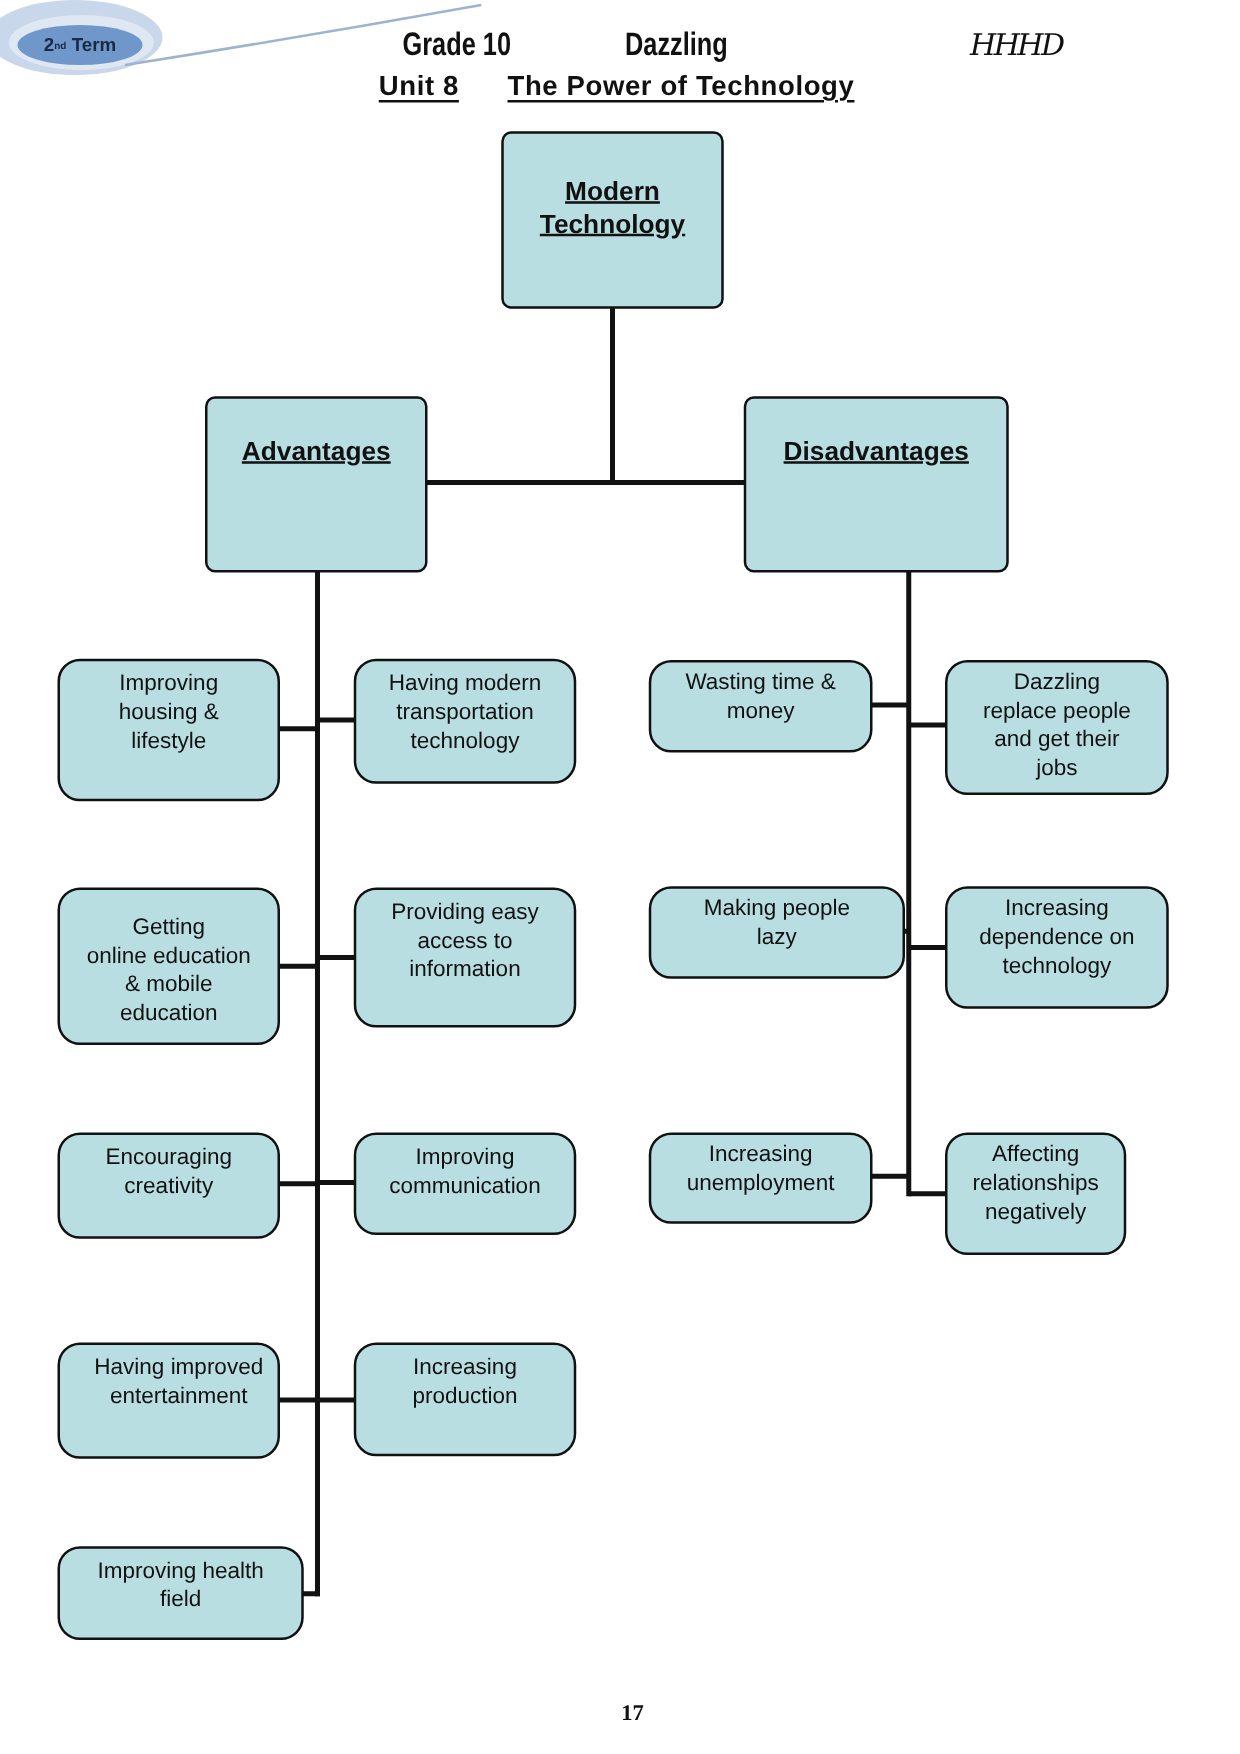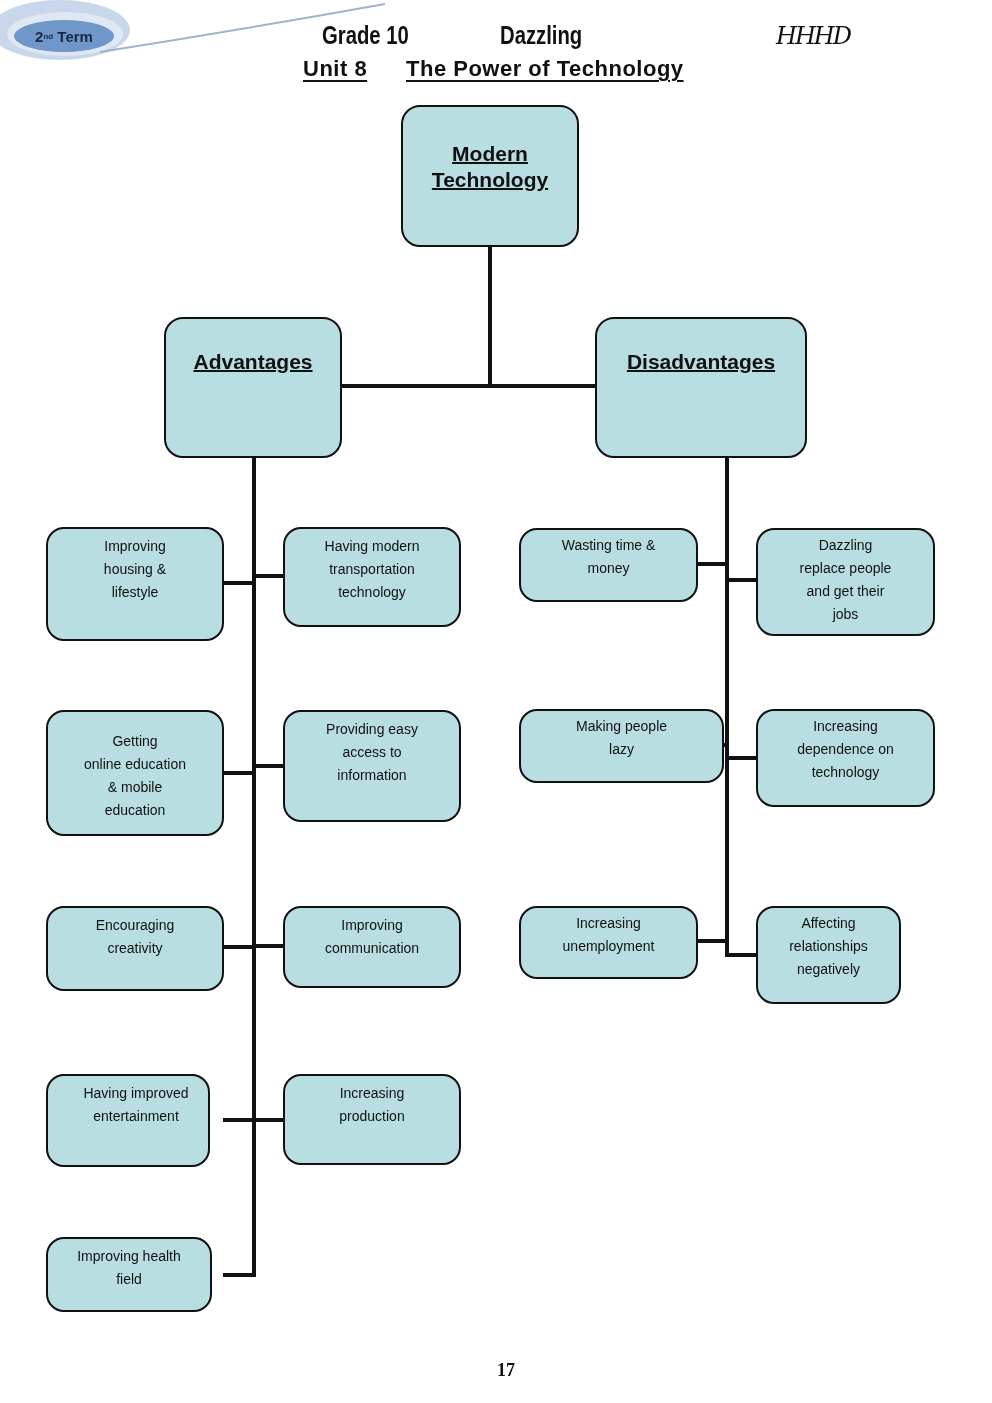--- a/index.html
+++ b/index.html
@@ -16,22 +16,22 @@
   .hdr-cond { font-family: "Liberation Sans Narrow", "Liberation Sans", sans-serif; font-weight: bold;
               font-size: 26px; transform: scaleX(0.78); transform-origin: left top; color: #111; }
   .unit-title { font-weight: 900; font-size: 22px; letter-spacing: 0.5px; text-decoration: underline;
                 text-decoration-thickness: 2px; text-underline-offset: 4px; }
   .signature { font-family: "DejaVu Serif", serif; font-style: italic; font-size: 24px; letter-spacing: -2px; }
   .page-num { font-family: "Liberation Serif", serif; font-weight: bold; font-size: 18px; }
 
   
   .box { position: absolute; background: #b9dee2; border: 2px solid #111; box-sizing: border-box;
          border-radius: 18px; display: flex; flex-direction: column; align-items: center;
-         text-align: center; font-size: 14px; line-height: 23px; padding: 6px 4px 0 4px; color: #111; }
-  .box.big { border-radius: 19px; font-weight: bold; font-size: 21px; line-height: 26px; padding-top: 34px; }
+         text-align: center; font-size: 18px; line-height: 23px; padding: 6px 4px 0 4px; color: #111; }
+  .box.big { border-radius: 8px; font-weight: bold; font-size: 21px; line-height: 26px; padding-top: 34px; }
   .box.big span { text-decoration: underline; text-decoration-thickness: 2px; }
   .box.cat { padding-top: 30px; }
   .box .lbl { white-space: pre-line; }
 
   .line { position: absolute; background: #111; }
 </style>
 </head>
 <body>
 
 <svg class="term-swoosh" viewBox="0 0 400 70">
@@ -92,25 +92,25 @@
 <div class="box" style="left:46px; top:710px; width:178px; height:126px; padding-top:5px;justify-content:center;">
   <span class="lbl">Getting
 online education
 &amp; mobile
 education</span>
 </div>
 <div class="box" style="left:46px; top:906px; width:178px; height:85px;">
   <span class="lbl">Encouraging
 creativity</span>
 </div>
-<div class="box" style="left:46px; top:1074px; width:164px; height:93px;padding-left:20px;">
+<div class="box" style="left:46px; top:1074px; width:178px; height:93px;padding-left:20px;">
   <span class="lbl">Having improved
 entertainment</span>
 </div>
-<div class="box" style="left:46px; top:1237px; width:166px; height:75px;">
+<div class="box" style="left:46px; top:1237px; width:197px; height:75px;">
   <span class="lbl">Improving health
 field</span>
 </div>
 
 <div class="box" style="left:283px; top:527px; width:178px; height:100px; line-height:23px;">
   <span class="lbl">Having modern
 transportation
 technology</span>
 </div>
 <div class="box" style="left:283px; top:710px; width:178px; height:112px;">

